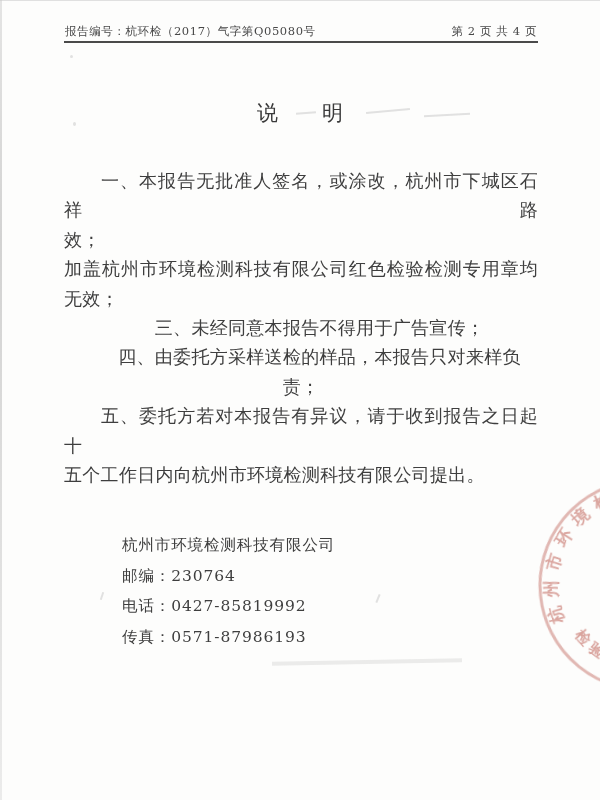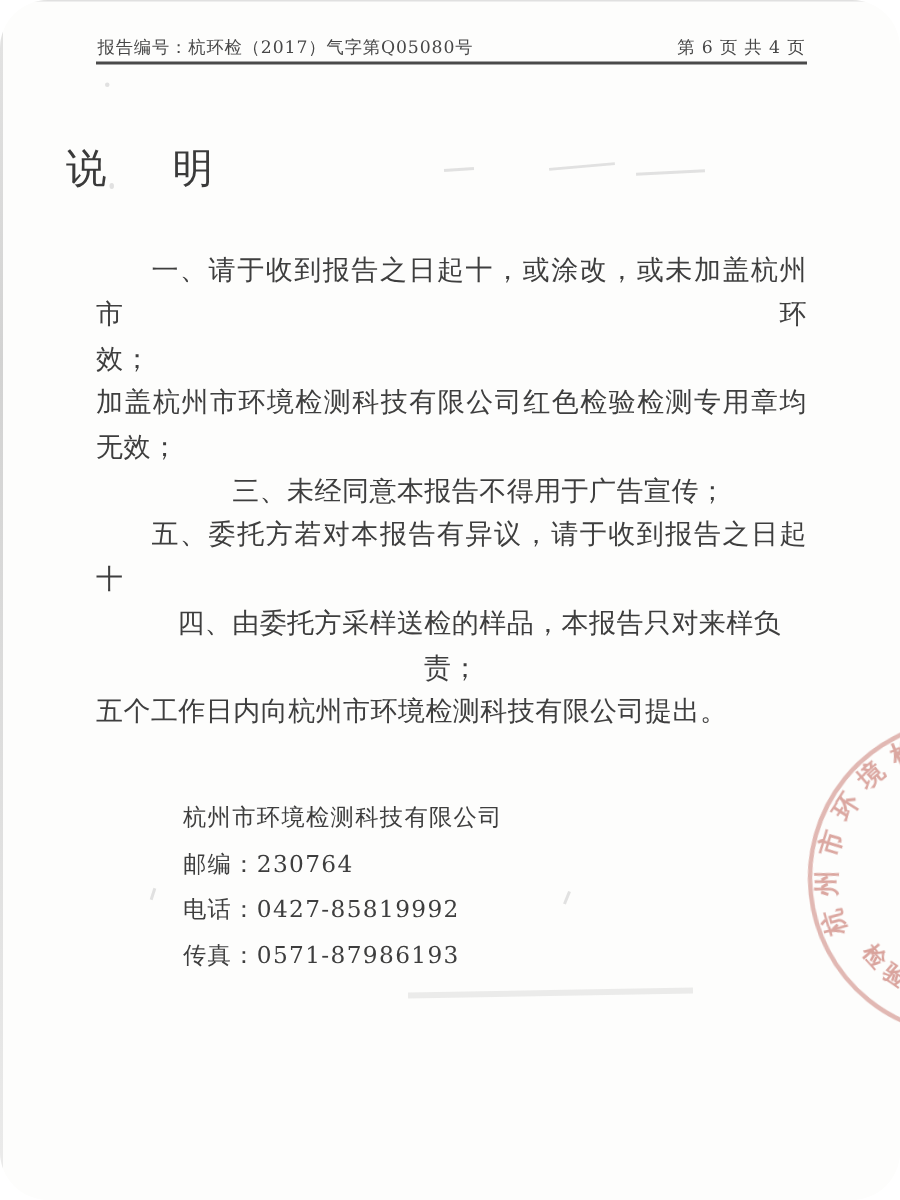--- a/index.html
+++ b/index.html
@@ -3,21 +3,21 @@
 <meta charset="utf-8">
 <style>
   html, body { margin: 0; padding: 0; }
   body {
     width: 600px; height: 800px; overflow: hidden;
     background: #ffffff;
     font-family: "DejaVu Serif", "Liberation Serif", serif;
   }
   .page {
     position: relative; width: 600px; height: 800px;
-    background: #fdfdfc; overflow: hidden; color: #3e3e3e; border-radius: 32px;
+    background: #fdfdfc; overflow: hidden; color: #3e3e3e;
   }
   
   .edge-left {
     position: absolute; left: 0; top: 0; width: 2px; height: 800px;
     background: linear-gradient(#c6c6c6, #9f9f9f 30%, #bdbdbd 70%, #d6d6d6);
     opacity: 0.45;
   }
   .edge-top {
     position: absolute; left: 0; top: 0; width: 600px; height: 1px;
     background: #c9c9c9; opacity: 0.55;
@@ -28,22 +28,22 @@
     display: flex; justify-content: space-between; align-items: baseline;
     font-size: 11.5px; letter-spacing: 0.6px; color: #474747;
   }
   .header-rule {
     position: absolute; top: 41px; left: 64px; width: 474px; height: 2px;
     background: #4a4a4a;
   }
   
   .title-row {
     position: absolute; top: 94px; left: 0; width: 600px; height: 38px;
-    line-height: 38px; 
-    font-size: 27px; letter-spacing: 44px; text-indent: 44px;
+    line-height: 38px; text-align: center;
+    font-size: 21px; letter-spacing: 44px; text-indent: 44px;
     color: #3a3a3a;
   }
   
   .notes {
     position: absolute; top: 166px; left: 64px; width: 474px;
     font-size: 18px; line-height: 29.4px; letter-spacing: 0.3px;
     color: #3e3e3e;
   }
   .notes .line { min-height: 29.4px; }
   .notes .indent { text-indent: 37px; text-align: center; }
@@ -79,43 +79,43 @@
 </head>
 <body>
 
 <div class="page">
 
   <div class="edge-left"></div>
   <div class="edge-top"></div>
 
   <div class="header">
     <span>报告编号：杭环检（2017）气字第Q05080号</span>
-    <span>第 6 页 共 4 页</span>
+    <span>第 2 页 共 4 页</span>
   </div>
   <div class="header-rule"></div>
 
   <div class="title-row">说明</div>
 
   <div class="art art-dash1"></div>
   <div class="art art-dash2"></div>
   <div class="art art-dash3"></div>
   <div class="art art-dot1"></div>
   <div class="art art-dot2"></div>
   <div class="art art-tick1"></div>
   <div class="art art-tick2"></div>
   <div class="art art-smudge"></div>
 
   <div class="notes">
-    <div class="line indent fill">一、请于收到报告之日起十，或涂改，或未加盖杭州市环</div>
+    <div class="line indent fill">一、本报告无批准人签名，或涂改，杭州市下城区石祥路</div>
     <div class="line">效；</div>
     <div class="line fill">加盖杭州市环境检测科技有限公司红色检验检测专用章均</div>
     <div class="line">无效；</div>
     <div class="line indent">三、未经同意本报告不得用于广告宣传；</div>
+    <div class="line indent">四、由委托方采样送检的样品，本报告只对来样负责；</div>
     <div class="line indent fill">五、委托方若对本报告有异议，请于收到报告之日起十</div>
-    <div class="line indent">四、由委托方采样送检的样品，本报告只对来样负责；</div>
     <div class="line">五个工作日内向杭州市环境检测科技有限公司提出。</div>
   </div>
 
   <div class="company">
     <div>杭州市环境检测科技有限公司</div>
     <div>邮编：230764</div>
     <div>电话：0427-85819992</div>
     <div>传真：0571-87986193</div>
   </div>
 

